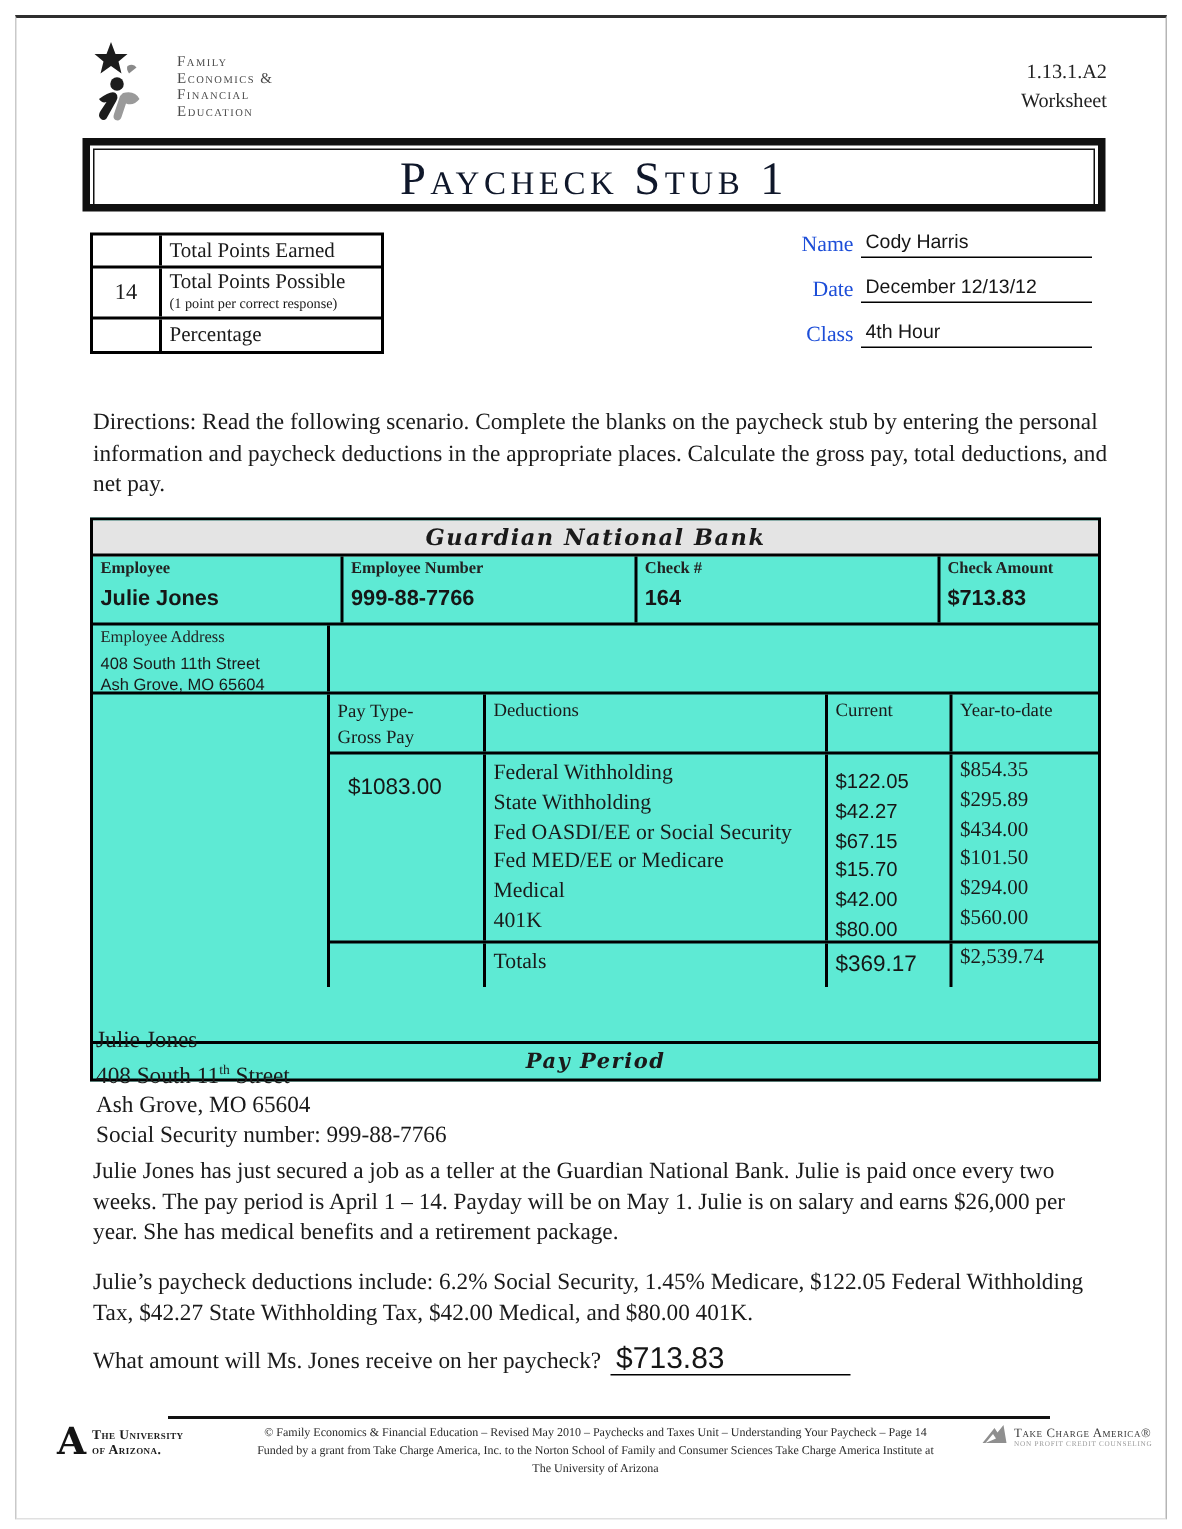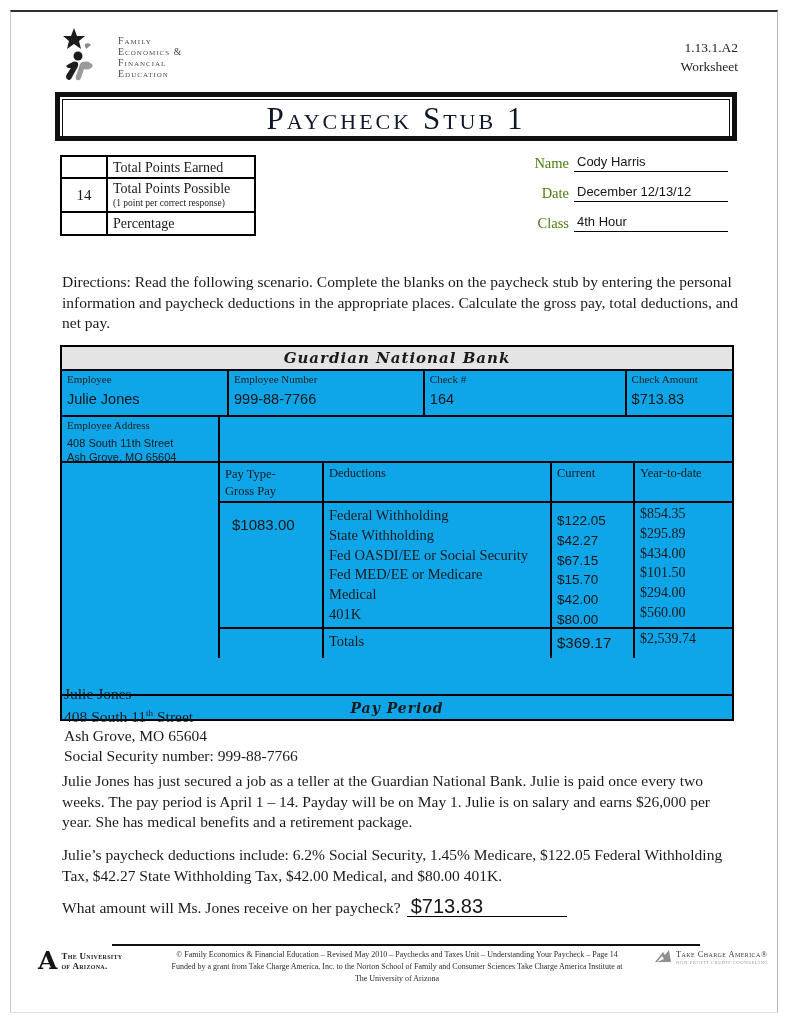--- a/index.html
+++ b/index.html
@@ -25,35 +25,35 @@
   .pts-row:last-child { border-bottom:none; }
   .pts-score-col { width:46px; border-right:2px solid #000; display:flex; align-items:center; justify-content:center; font-size:15px; }
   .pts-label-col { flex:1; padding:1px 5px; }
   .pts-label { font-size:14px; line-height:18px; }
   .pts-note { font-size:9.5px; line-height:11px; }
   .r1 { height:22px; } .r2 { height:34px; } .r3 { height:21px; }
 
   
   .student { position:absolute; left:528px; top:152px; width:200px; }
   .stu-row { display:flex; align-items:flex-end; margin-bottom:10px; }
-  .stu-label { width:46px; text-align:right; font-size:14.5px; padding-right:5px; color:#4d7c0f; }
+  .stu-label { width:46px; text-align:right; font-size:14.5px; padding-right:5px; color:#1d4ed8; }
   .stu-line { flex:1; border-bottom:1.5px solid #000; padding:0 0 1px 3px; }
   .fill { font-family:"Liberation Sans", sans-serif; color:#161616; }
   .stu-val { font-size:13px; }
 
   
   .directions { position:absolute; left:62px; top:272px; width:678px; font-size:15.5px; line-height:20.5px; }
 
   
-  .stub { position:absolute; left:60px; top:345px; width:674px; border:2px solid #000; background:#0ea5e9; }
+  .stub { position:absolute; left:60px; top:345px; width:674px; border:2px solid #000; background:#5eead4; }
   .stub-bank { height:24px; background:#e4e4e4; border-bottom:2px solid #000; display:flex; align-items:center; justify-content:center; }
   .script { font-family:"DejaVu Serif", serif; font-style:italic; font-weight:bold; letter-spacing:1px; }
   .bank-name { font-size:15px; }
   .stub-info { display:flex; height:46px; border-bottom:2px solid #000; }
-  .cell { padding:2px 5px; }
+  .cell { padding:2px 5px;font-weight:bold; }
   .cell-lbl { font-size:11px; color:#222; }
   .cell-val { font-size:14.5px; margin-top:6px; }
   .c-emp { width:168px; border-right:2px solid #000; }
   .c-empno { width:197px; border-right:2px solid #000; }
   .c-chk { width:203px; border-right:2px solid #000; }
   .c-amt { width:106px; }
   .stub-addr { display:flex; height:46px; border-bottom:2px solid #000; }
   .c-addr { width:158px; border-right:2px solid #000; padding:2px 5px; }
   .addr-lines { font-family:"Liberation Sans", sans-serif; font-size:11px; line-height:14px; margin-top:5px; }
   .c-addr-rest { flex:1; }

